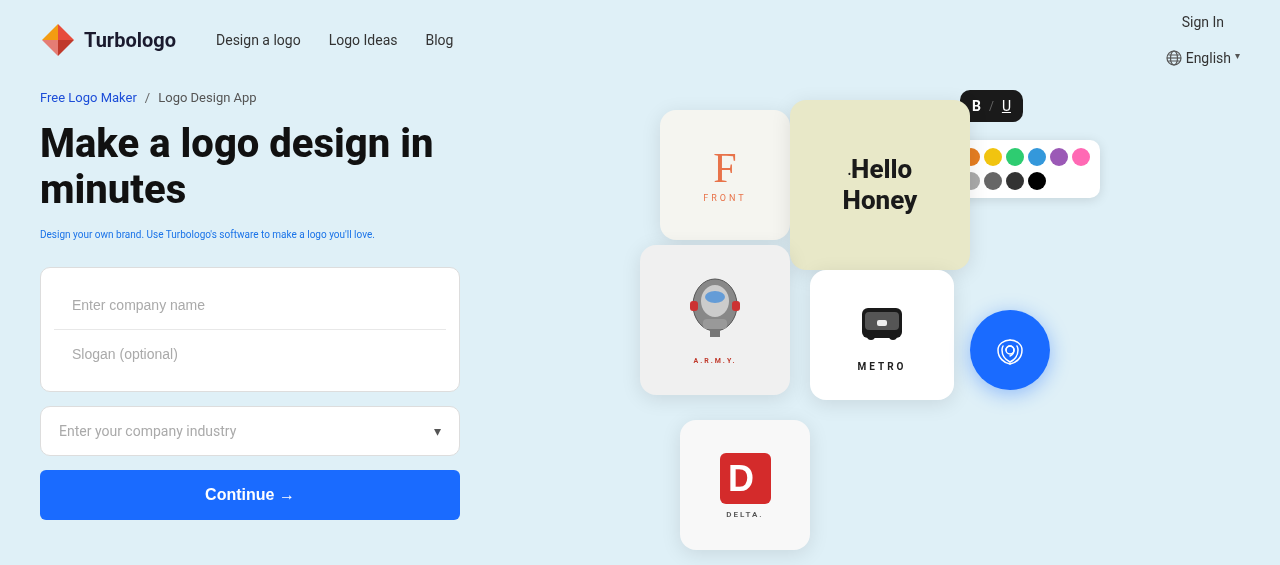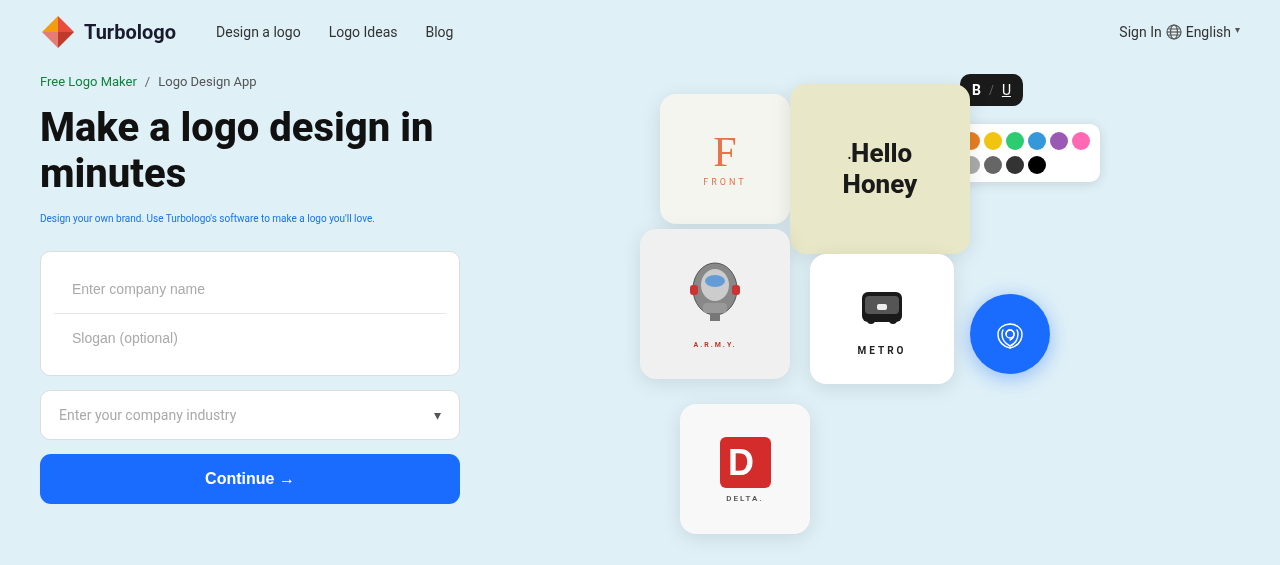--- a/index.html
+++ b/index.html
@@ -39,21 +39,22 @@
     }
     .nav-link {
       font-size: 14px;
       color: #333;
       text-decoration: none;
       cursor: pointer;
     }
     .nav-right {
       display: flex;
       align-items: center;
-      gap: 4px;
+      gap: 20px;
+      flex-direction: column;
     }
     .sign-in {
       font-size: 14px;
       color: #333;
       cursor: pointer;
     }
     .lang-btn {
       display: flex;
       gap: 4px;
       font-size: 14px;
@@ -78,21 +79,21 @@
       max-width: 540px;
     }
     .breadcrumb {
       display: flex;
       align-items: center;
       gap: 8px;
       margin-bottom: 16px;
       font-size: 13px;
     }
     .breadcrumb-link {
-      color: #15803d;
+      color: #1d4ed8;
       cursor: pointer;
       text-decoration: none;
     }
     .breadcrumb-sep {
       color: #666;
     }
     .breadcrumb-current {
       color: #555;
     }
     .hero-title {
@@ -159,21 +160,21 @@
     }
     .chevron-down {
       color: #555;
       font-size: 14px;
     }
 
     .continue-btn {
       background: #1a6bff;
       color: #fff;
       border: none;
-      border-radius: 11px;
+      border-radius: 6px;
       padding: 16px;
       width: 100%;
       max-width: 420px;
       font-size: 16px;
       font-weight: 600;
       cursor: pointer;
       display: flex;
       align-items: center;
       justify-content: center;
       gap: 8px;

